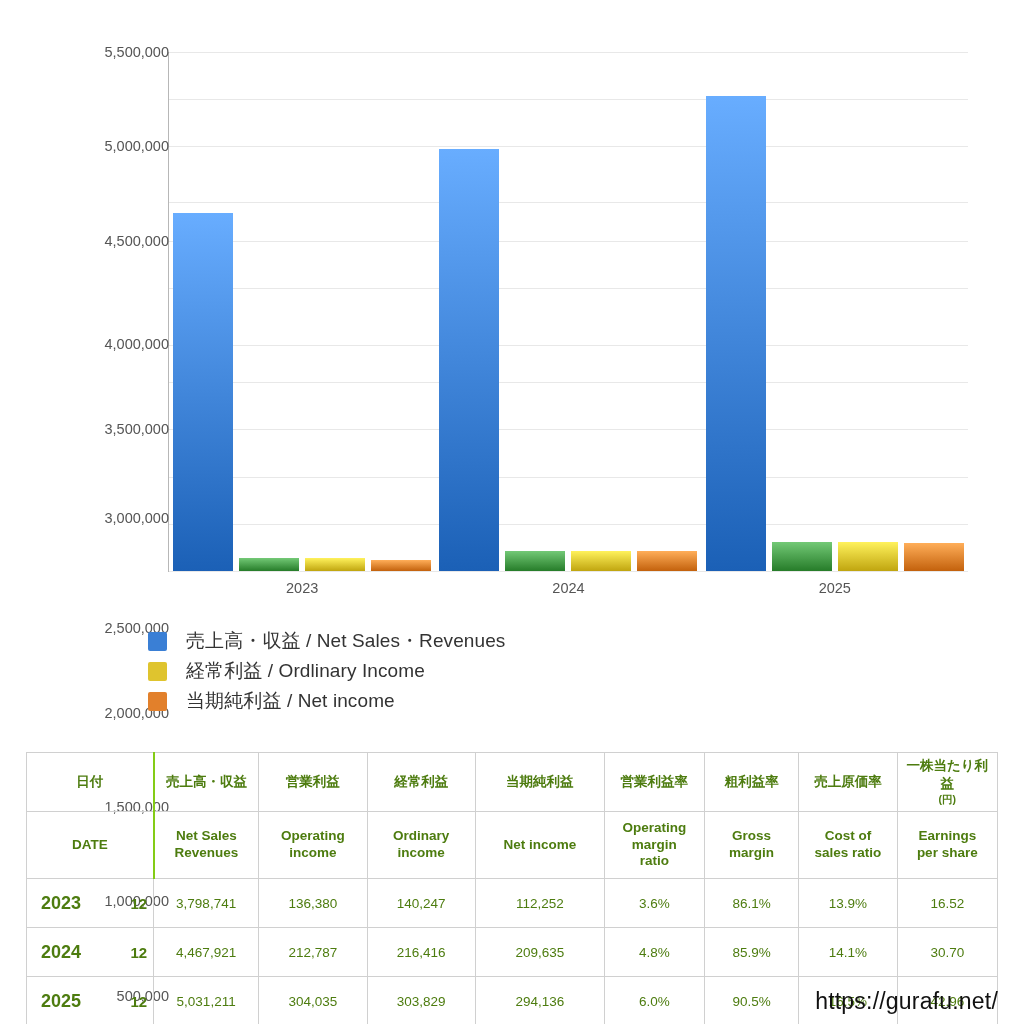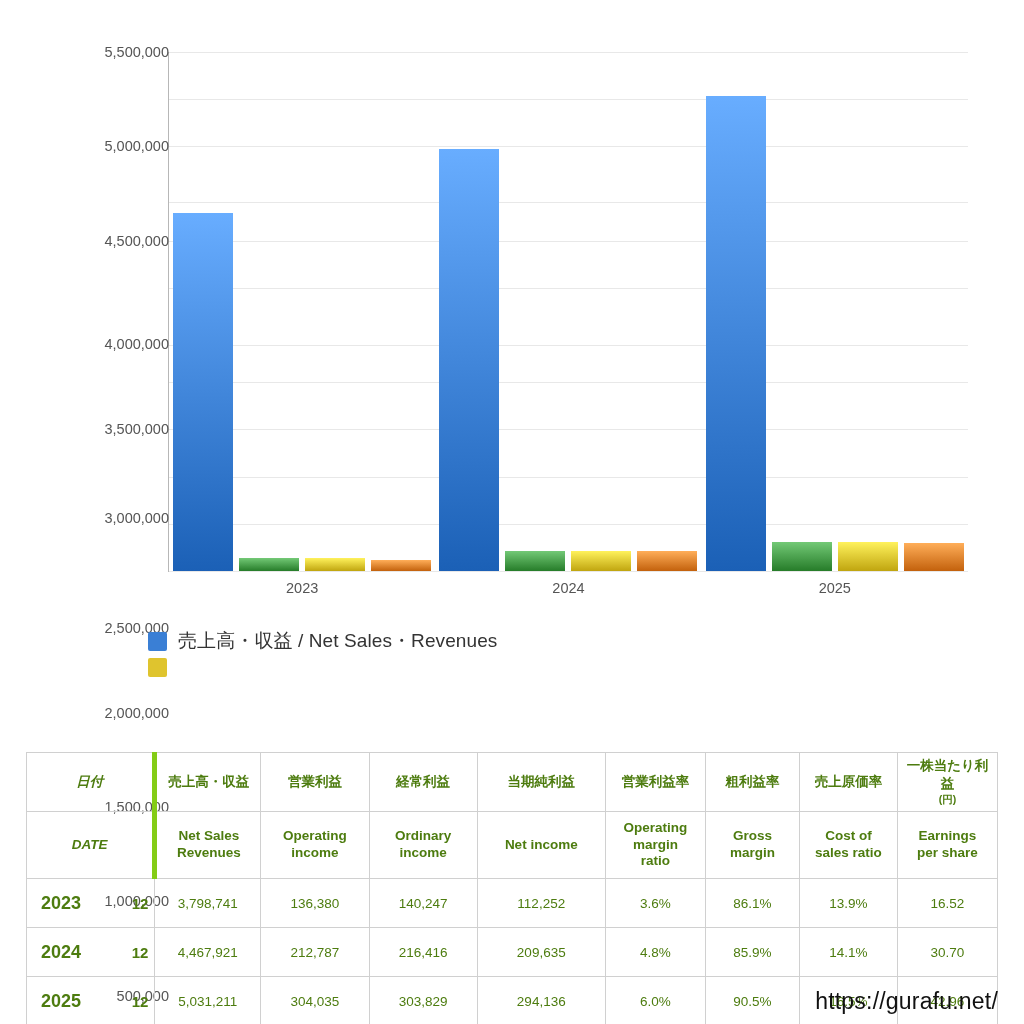--- a/index.html
+++ b/index.html
@@ -75,21 +75,21 @@
     position: absolute;
     left: 148px;
     top: 628px;
     display: flex;
     flex-direction: column;
     gap: 4px;
   }
   .legend-row {
     display: flex;
     align-items: center;
-    gap: 11px;
+    gap: 19px;
   }
   .swatch {
     width: 19px;
     height: 19px;
     border-radius: 2px;
     flex: none;
   }
   .legend-label {
     font-size: 19px;
     color: #333;
@@ -123,21 +123,21 @@
     padding-left: 14px;
     border-right: none;
   }
   .row-data td.month {
     font-weight: bold;
     font-size: 15px;
     text-align: right;
     padding-right: 6px;
     border-left: none;
   }
-  .hdr-jp.c-date, .hdr-en.c-date { border-right: 5px solid #84cc16; font-style: italic; }
+  .hdr-jp.c-date, .hdr-en.c-date { border-right: 2px solid #84cc16; }
   .small-unit { font-size: 10.5px; font-weight: bold; display:block; }
 
   
   .site-url {
     position: absolute;
     right: 26px;
     top: 988px;
     font-size: 23px;
     color: #111;
     letter-spacing: .2px;
@@ -206,20 +206,25 @@
     </div>
 </div>
 
 <div class="legend" id="legend">
     <div class="legend-row">
       <span class="swatch" style="background: rgb(58, 127, 213);"></span>
       <span class="legend-label">売上高・収益 / Net Sales・Revenues</span>
     </div>
     <div class="legend-row">
       <span class="swatch" style="background: rgb(223, 196, 46);"></span>
+      <span class="legend-label">経常利益 / Ordlinary Income</span>
+    </div>
+    <div class="legend-row">
+      <span class="swatch" style="background: rgb(226, 128, 43);"></span>
+      <span class="legend-label">当期純利益 / Net income</span>
     </div>
   </div>
 
 <table class="fin">
   <thead>
     <tr id="hdr-jp-row">
         <th class="hdr-jp c-date" colspan="2" style="width: 118px;">日付</th>
         <th class="hdr-jp" style="width: 96px;">売上高・収益</th>
         <th class="hdr-jp" style="width: 100px;">営業利益</th>
         <th class="hdr-jp" style="width: 100px;">経常利益</th>

